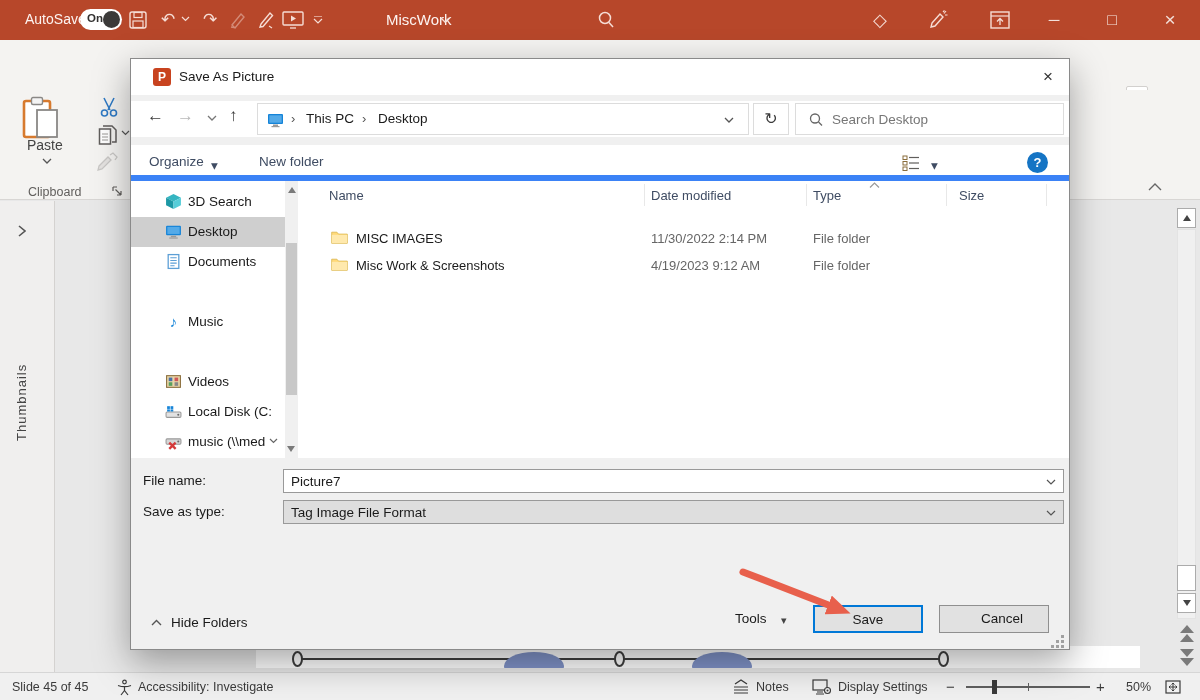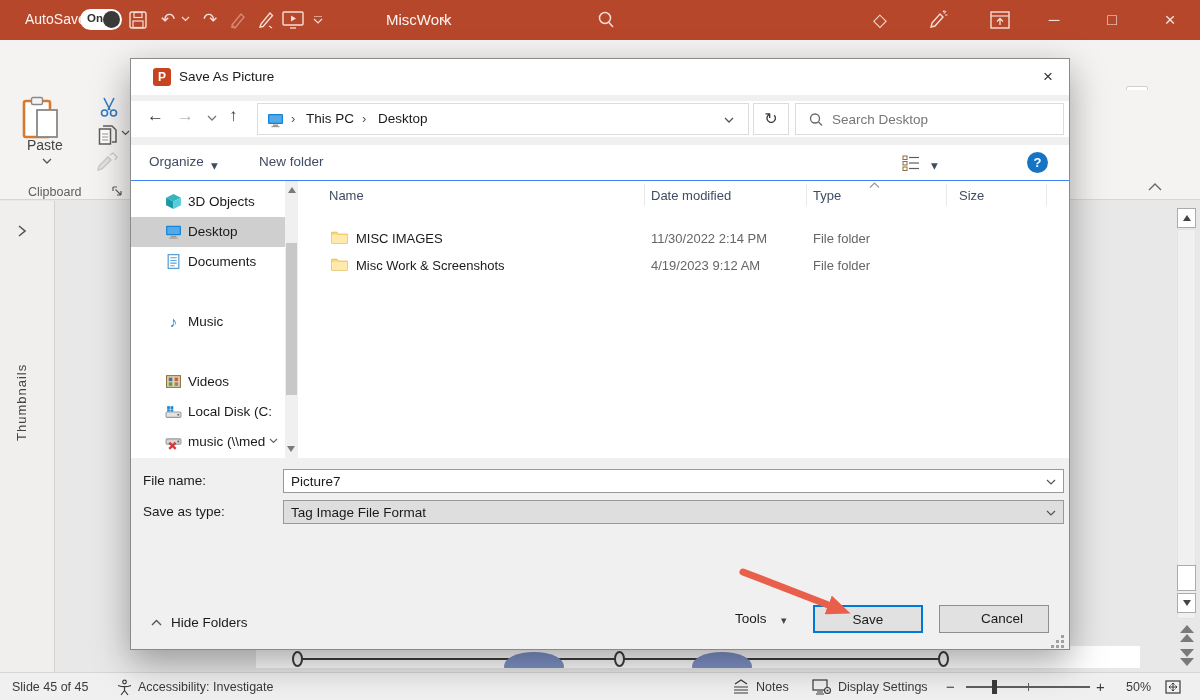--- a/index.html
+++ b/index.html
@@ -62,21 +62,21 @@
   .dlg-title .txt { position:absolute; left:48px; top:10px; font-size:13.5px; color:#1a1a1a; }
   .dlg-close { position:absolute; left:902px; top:6px; width:30px; height:24px; text-align:center; font-size:17px; color:#333; line-height:24px; }
   .navrow { position:absolute; left:0; top:42px; width:100%; height:36px; background:#fff; }
   .nav-glyph { position:absolute; top:5px; font-size:17px; color:#3b3b3b; }
   .addressbar { position:absolute; left:126px; top:2px; width:492px; height:32px; background:#fff; border:1px solid #dcdcdc; }
   .addressbar .crumb { position:absolute; top:7px; font-size:13.5px; color:#1a1a1a; }
   .addressbar .sep { position:absolute; top:7px; font-size:13px; color:#555; }
   .refresh-btn { position:absolute; left:622px; top:2px; width:36px; height:32px; background:#fff; border:1px solid #dcdcdc; text-align:center; line-height:30px; font-size:16px; color:#3b3b3b; }
   .searchbox { position:absolute; left:664px; top:2px; width:269px; height:32px; background:#fff; border:1px solid #dcdcdc; }
   .searchbox .ph { position:absolute; left:36px; top:8px; font-size:13.5px; color:#767676; }
-  .cmdrow { position:absolute; left:0; top:86px; width:100%; height:36px; background:#fff; border-bottom:1px solid #3b82f6; }
+  .cmdrow { position:absolute; left:0; top:86px; width:100%; height:36px; background:#fff; border-bottom:6px solid #3b82f6; }
   .cmdrow .cmd { position:absolute; top:9px; font-size:13.5px; color:#3f4c63; }
   .help-circle { position:absolute; left:896px; top:7px; width:21px; height:21px; border-radius:50%; background:#1574c4; color:#fff; font-size:13px; font-weight:bold; text-align:center; line-height:21px; }
   .dlg-body { position:absolute; left:0; top:122px; width:938px; height:277px; background:#fff; }
   .side-item { position:absolute; left:0; width:154px; height:30px; }
   .side-item.sel { background:#cfcfcf; }
   .side-item .lbl { position:absolute; left:57px; top:7px; font-size:13.5px; color:#1a1a1a; white-space:nowrap; }
   .side-item .ic { position:absolute; left:34px; top:6px; width:17px; height:17px; }
   .mini-sb { position:absolute; left:154px; top:0; width:13px; height:277px; background:#f0f0f0; }
   .mini-thumb { position:absolute; left:1px; top:62px; width:11px; height:152px; background:#c8c8c8; }
   .hdr-cell { position:absolute; top:7px; font-size:13px; color:#3f4c63; }
@@ -404,21 +404,21 @@
     <div class="dlg-body">
 
       <div class="side-item" style="top:6px;">
         <span class="ic">
             <svg width="17" height="17" viewBox="0 0 16 16">
               <path fill="#35b5c1" d="M8 1 15 4.5 8 8 1 4.5z"></path>
               <path fill="#1d98a5" d="M1 4.5 8 8v7L1 11.5z"></path>
               <path fill="#56cdd8" d="M15 4.5 8 8v7l7-3.5z"></path>
             </svg>
           </span>
-        <span class="lbl">3D Objects</span>
+        <span class="lbl">3D Search</span>
       </div>
       <div class="side-item sel" style="top:36px;">
         <span class="ic">
             <svg width="17" height="17" viewBox="0 0 16 16">
               <rect x="1" y="2.5" width="14" height="9" rx="1" fill="#1584d8"></rect>
               <rect x="2.2" y="3.7" width="11.6" height="6.6" fill="#54aae8"></rect>
               <rect x="5.5" y="12" width="5" height="1.4" fill="#9a9a9a"></rect>
               <rect x="4" y="13.6" width="8" height="1.1" fill="#9a9a9a"></rect>
             </svg>
           </span>

